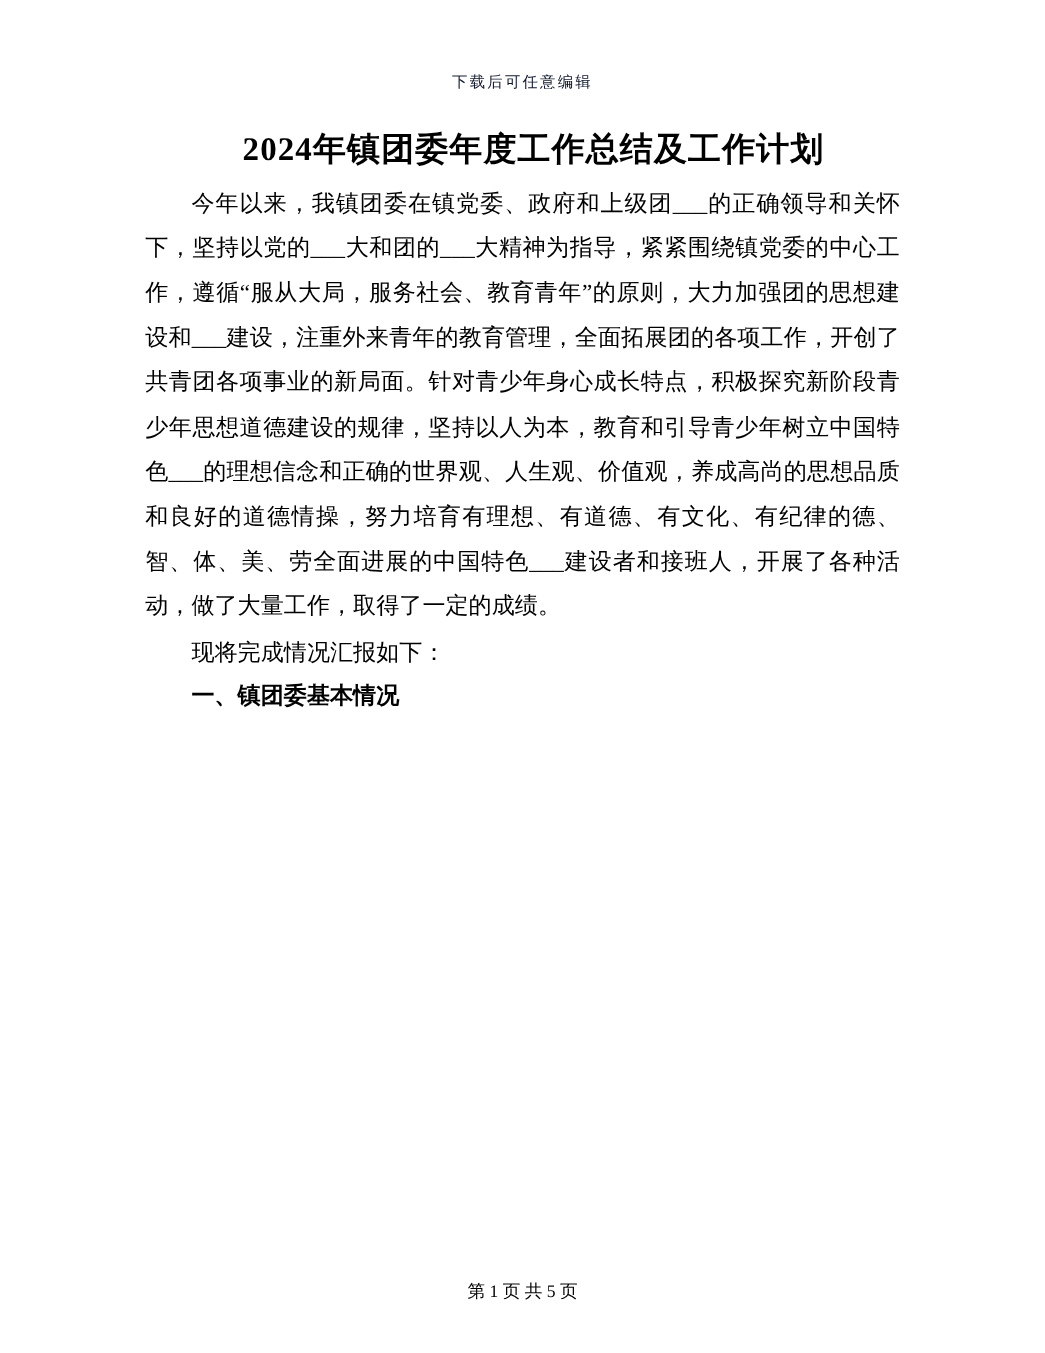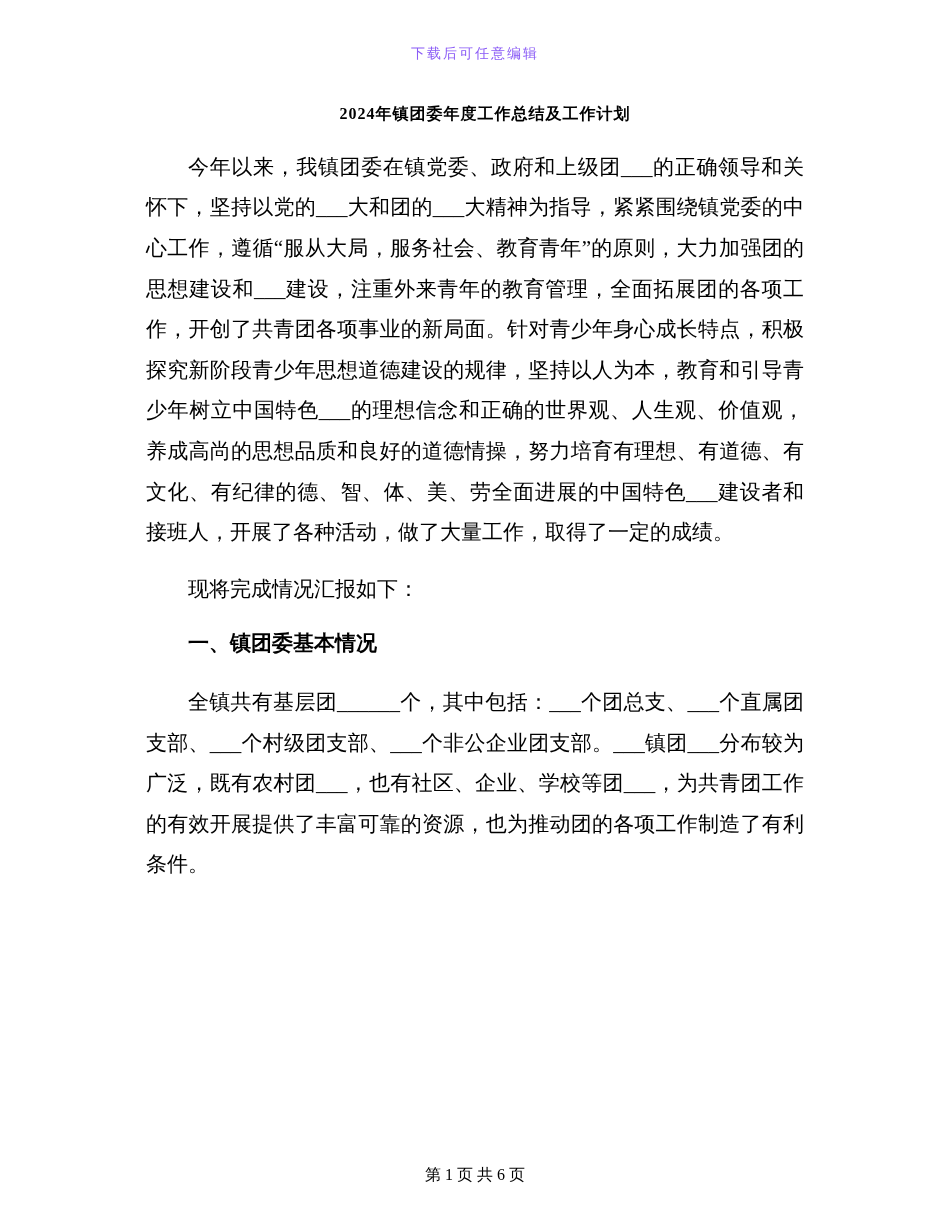--- a/index.html
+++ b/index.html
@@ -9,46 +9,46 @@
   body {
     width: 950px;
     height: 1230px;
     background: #ffffff;
     position: relative;
     overflow: hidden;
     color: #000000;
     font-family: "Liberation Serif", "DejaVu Serif", serif;
   }
   .watermark {
-    padding-top: 46px;
+    padding-top: 68px;
     text-align: center;
     font-size: 14px;
     line-height: 1.2;
-    color: #8b5cf6;
+    color: #0f172a;
     letter-spacing: 2px;
   }
   .doc-title {
     margin: 34px 0 0 0;
     text-align: center;
-    font-size: 16px;
+    font-size: 30px;
     line-height: 34px;
     font-weight: bold;
     letter-spacing: 1px;
     padding-left: 20px;
   }
   .content {
     width: 690px;
     margin: 12px auto 0 auto;
     font-size: 21px;
     line-height: 40.6px;
     text-align: justify;
     text-justify: inter-ideograph;
   }
   .content p {
-    margin: 16px;
+    margin: 2px;
     text-indent: 2em;
   }
   .content p.heading {
     font-weight: bold;
     font-family: Liberation Mono, monospace;
   }
   .page-footer {
     position: absolute;
     left: 0;
     right: 0;
@@ -62,16 +62,15 @@
 <body>
 
 <div class="watermark">下载后可任意编辑</div>
 
 <h1 class="doc-title">2024年镇团委年度工作总结及工作计划</h1>
 
 <div class="content">
   <p>今年以来，我镇团委在镇党委、政府和上级团___的正确领导和关怀下，坚持以党的___大和团的___大精神为指导，紧紧围绕镇党委的中心工作，遵循“服从大局，服务社会、教育青年”的原则，大力加强团的思想建设和___建设，注重外来青年的教育管理，全面拓展团的各项工作，开创了共青团各项事业的新局面。针对青少年身心成长特点，积极探究新阶段青少年思想道德建设的规律，坚持以人为本，教育和引导青少年树立中国特色___的理想信念和正确的世界观、人生观、价值观，养成高尚的思想品质和良好的道德情操，努力培育有理想、有道德、有文化、有纪律的德、智、体、美、劳全面进展的中国特色___建设者和接班人，开展了各种活动，做了大量工作，取得了一定的成绩。</p>
   <p>现将完成情况汇报如下：</p>
   <p class="heading">一、镇团委基本情况</p>
-  <p>全镇共有基层团______个，其中包括：___个团总支、___个直属团支部、___个村级团支部、___个非公企业团支部。___镇团___分布较为广泛，既有农村团___，也有社区、企业、学校等团___，为共青团工作的有效开展提供了丰富可靠的资源，也为推动团的各项工作制造了有利条件。</p>
 </div>
 
-<div class="page-footer">第 1 页 共 6 页</div>
+<div class="page-footer">第 1 页 共 5 页</div>
 
 </body></html>

